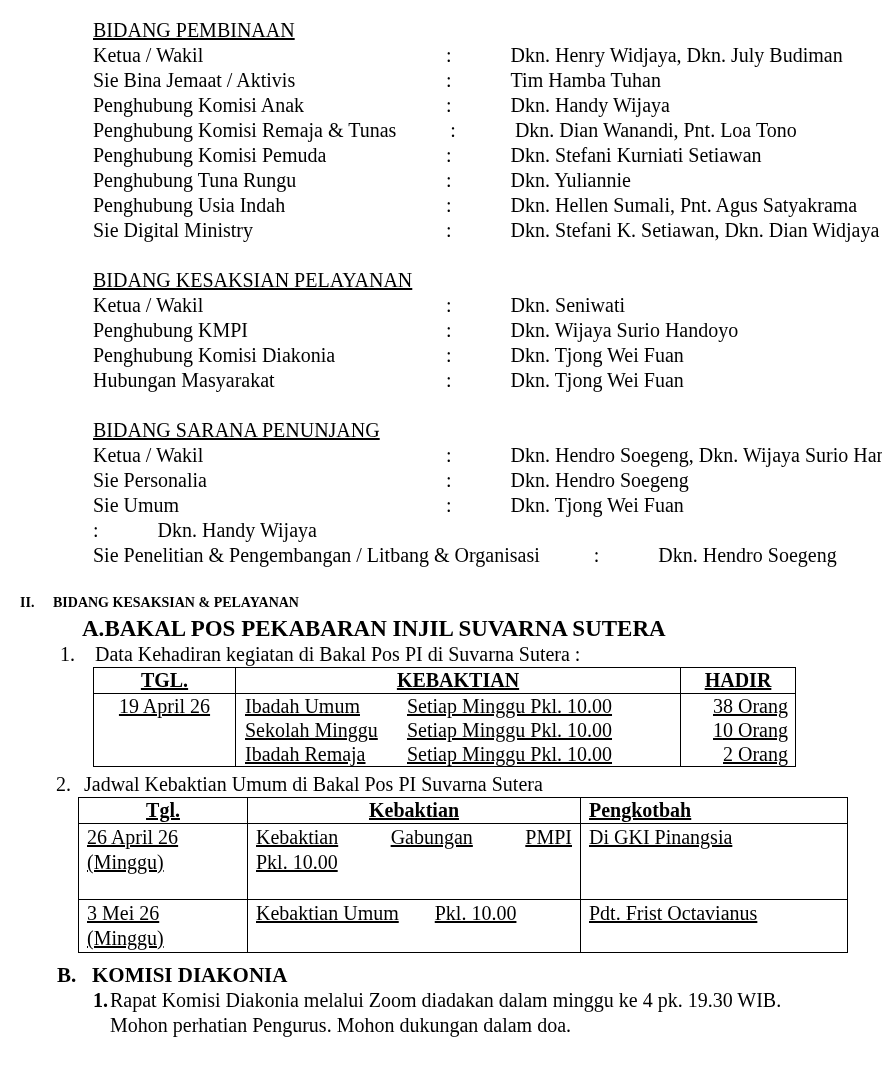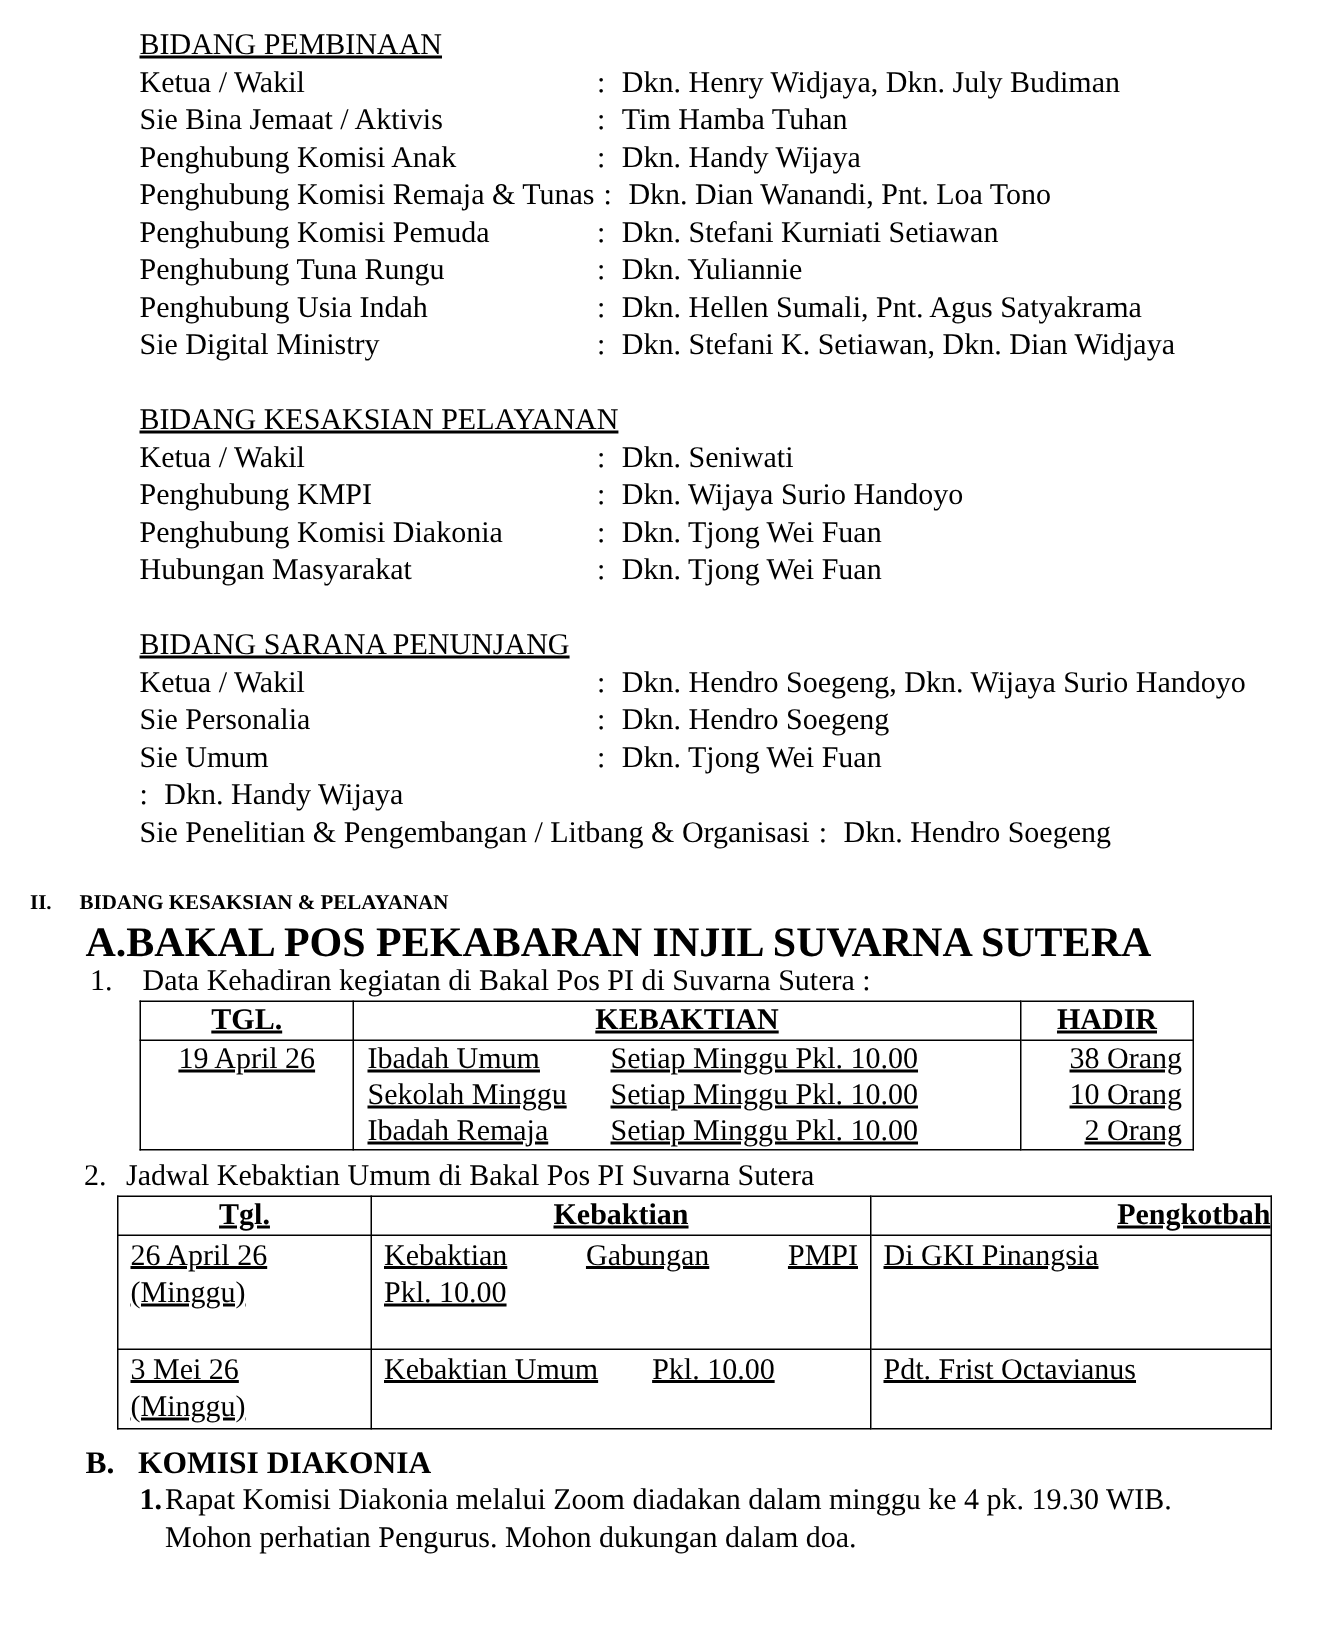--- a/index.html
+++ b/index.html
@@ -9,51 +9,51 @@
     background: #ffffff; color: #000000;
     font-family: "Liberation Serif", "DejaVu Serif", serif;
     font-size: 20px;
     overflow: hidden;
   }
   .doc { padding-top: 18px; }
 
   
   .org { margin-left: 93px; margin-bottom: 25px; }
   .org-title { line-height: 25px; text-decoration: underline; }
-  .org-row { display: flex; line-height: 25px; white-space: nowrap; }
+  .org-row { display: flex; line-height: 25px; white-space: nowrap; gap: 48px; }
   .org-label { flex: 0 0 auto; box-sizing: content-box; min-width: 299px; padding-right: 6px; }
   .org-colon { flex: 0 0 auto; }
   .org-colon::before { content: ":"; }
   .org-value { padding-left: 11px; flex: 0 0 auto; }
 
   
   .h-ii { display: flex; margin-left: 20px; font-weight: bold; font-size: 14px; line-height: 26px; }
   .h-ii-num { width: 33px; flex: 0 0 auto; }
-  .h-a { margin-left: 57px; font-weight: bold; font-size: 28px; line-height: 26px; }
+  .h-a { margin-left: 82px; font-weight: bold; font-size: 23px; line-height: 26px; }
   .address { margin-left: 77px; line-height: 25px; }
   .item-1 { display: flex; margin-left: 60px; line-height: 25px; }
   .item-1-num { width: 35px; flex: 0 0 auto; }
   .item-2 { display: flex; margin-left: 56px; line-height: 25px; margin-top: 5px; }
   .item-2-num { width: 28px; flex: 0 0 auto; }
 
   
   table { border-collapse: collapse; table-layout: fixed; text-decoration: underline; }
   table, td, th { border: 1.5px solid #000; }
   th { font-weight: bold; text-align: center; line-height: 25px; padding: 0; }
 
   .t1 { margin-left: 93px; width: 702px; }
   .t1 td { vertical-align: top; padding: 0; line-height: 24px; }
   .t1 .date-cell { text-align: center; }
   .keb-line { display: flex; padding-left: 9px; white-space: nowrap; gap: 12px; }
   .keb-act { flex: 0 0 150px; }
   .hadir-cell div { text-align: right; padding-right: 7px; }
 
   .t2 { margin-left: 78px; width: 769px; }
   .t2 td { vertical-align: top; line-height: 25px; padding: 1px 8px; }
-  .t2 th.left { text-align: right; padding-left: 8px; }
+  .t2 th.left { text-align: left; padding-left: 8px; }
   .t2 .row-tall { height: 76px; }
   .t2 .row-short { height: 50px; }
   .just { display: flex; justify-content: space-between; }
   .gapline { display: flex; gap: 36px; white-space: nowrap; }
 
   
   .h-b { display: flex; margin-left: 57px; font-weight: bold; font-size: 21px; line-height: 26px; margin-top: 9px; }
   .h-b-letter { width: 35px; flex: 0 0 auto; }
   .b-item { display: flex; margin-left: 93px; line-height: 25px; }
   .b-num { font-weight: bold; width: 17px; flex: 0 0 auto; }

